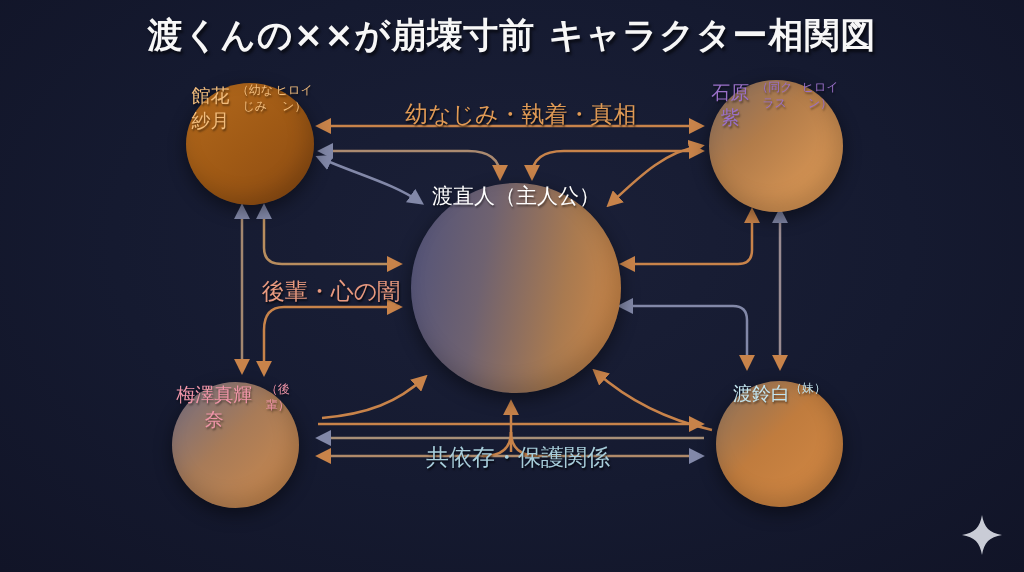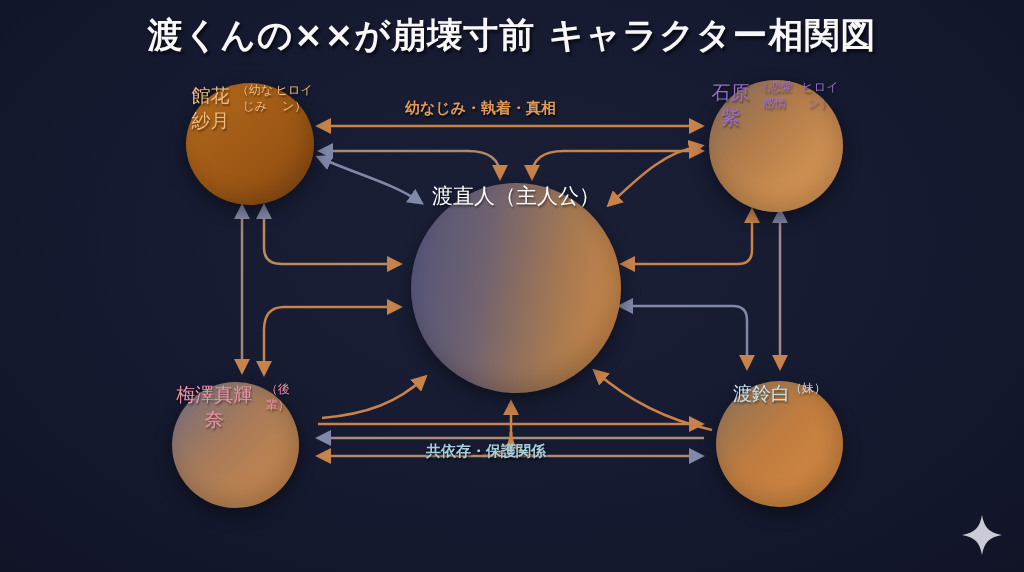--- a/index.html
+++ b/index.html
@@ -27,21 +27,21 @@
   #node-ishihara{left:709px;top:80px;width:134px;height:132px;
     background:linear-gradient(135deg,#7e695f 0%,#b27c4a 40%,#e8a058 100%);}
   #node-center{left:411px;top:183px;width:210px;height:210px;
     background:linear-gradient(100deg,#50527a 0%,#6f6270 35%,#a97a50 70%,#d28946 100%);}
   #node-center .nm{font-size:21px;}
   #node-umezawa{left:172px;top:382px;width:127px;height:126px;
     background:linear-gradient(135deg,#6f6b83 0%,#a87b58 45%,#d08b4b 100%);}
   #node-suzushiro{left:716px;top:381px;width:127px;height:126px;
     background:linear-gradient(135deg,#857060 0%,#c07c3e 45%,#d68a44 100%);}
   .edge-label{
-    position:absolute;font-size:15px;font-weight:700;text-align:left;
+    position:absolute;font-size:23px;font-weight:400;text-align:center;
     text-shadow:1px 2px 2px rgba(0,0,0,.7);white-space:nowrap;
   }
   #edge-top{left:405px;top:99px;width:220px;}
   #edge-left{left:256px;top:276px;width:150px;}
   #edge-right{left:636px;top:278px;width:170px;}
   #edge-bottom{left:426px;top:442px;width:180px;}
   #arrow-layer{position:absolute;left:0;top:0;}
   #sparkle{position:absolute;left:961px;top:514px;}
 </style>
 </head>
@@ -91,38 +91,39 @@
   </svg>
 
   <div class="node" id="node-tatebana" style="color: rgb(242, 189, 125);">
     <span class="nm">館花紗月</span>
     <span class="rl">（幼なじみ</span>
     <span class="rl">ヒロイン）</span>
   </div>
 
   <div class="node" id="node-ishihara" style="color: rgb(154, 112, 200);">
     <span class="nm">石原紫</span>
-    <span class="rl">（恋愛感情</span>
+    <span class="rl">（同クラス</span>
     <span class="rl">ヒロイン）</span>
   </div>
 
   <div class="node" id="node-center" style="color: rgb(255, 255, 255);">
     <span class="nm">渡直人（主人公）</span>
   </div>
 
   <div class="node" id="node-umezawa" style="color: rgb(240, 149, 168);">
     <span class="nm">梅澤真輝奈</span>
     <span class="rl">（後輩）</span>
   </div>
 
   <div class="node" id="node-suzushiro" style="color: rgb(195, 228, 238);">
     <span class="nm">渡鈴白</span>
     <span class="rl">（妹）</span>
   </div>
 
   <div class="edge-label" id="edge-top" style="color: rgb(224, 154, 85);">幼なじみ・執着・真相</div>
+  <div class="edge-label" id="edge-left" style="color: rgb(232, 153, 127);">後輩・心の闇</div>
   <div class="edge-label" id="edge-bottom" style="color: rgb(167, 205, 218);">共依存・保護関係</div>
 
   <svg id="sparkle" width="42" height="42" viewBox="0 0 42 42">
     <path d="M21 1 C23 13.5 28.5 19 41 21 C28.5 23 23 28.5 21 41 C19 28.5 13.5 23 1 21 C13.5 19 19 13.5 21 1 Z" fill="#c9ccd6"></path>
   </svg>
 
 </div>
 
 </body></html>

